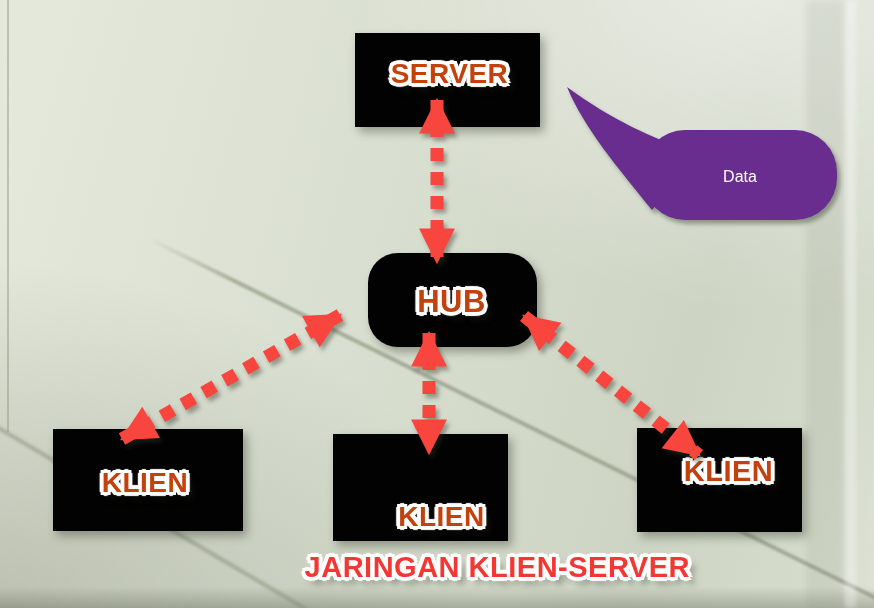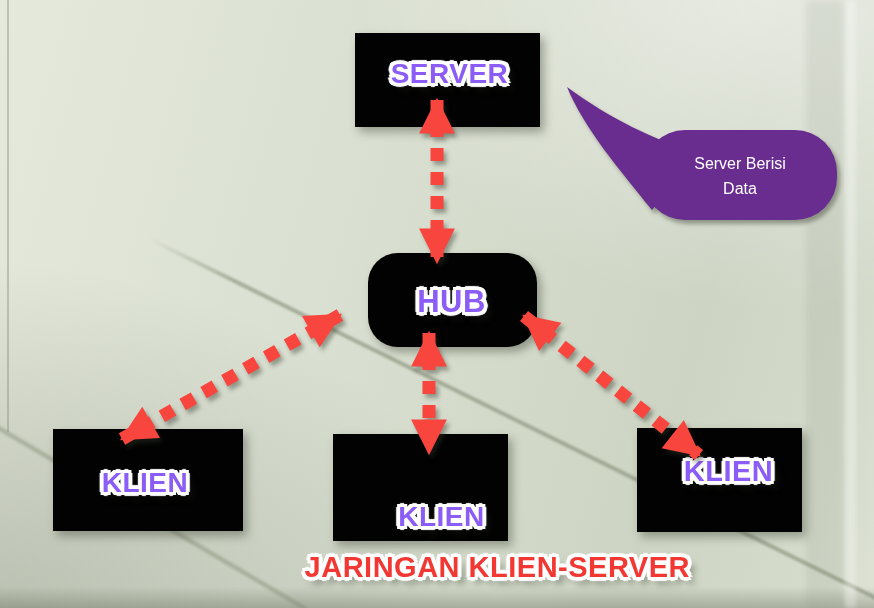--- a/index.html
+++ b/index.html
@@ -24,21 +24,21 @@
   .band-right-dark{position:absolute;left:806px;top:0;width:38px;height:608px;background:rgba(96,103,84,0.10);filter:blur(3px);}
   .band-right-light{position:absolute;left:845px;top:0;width:11px;height:608px;background:rgba(255,255,255,0.30);filter:blur(2px);}
 
   .node{
     position:absolute;background:#020202;
     display:flex;align-items:center;justify-content:center;
     box-shadow:4px 5px 9px rgba(48,54,40,0.40);
     z-index:2;
   }
   .node-label{
-    color:#8b5cf6;font-weight:bold;font-size:28px;letter-spacing:0.5px;
+    color:#c2410c;font-weight:bold;font-size:28px;letter-spacing:0.5px;
     text-shadow:
       -3px -3px 0 #fff, 0 -3px 0 #fff, 3px -3px 0 #fff,
       -3px  0   0 #fff, 3px  0   0 #fff,
       -3px  3px 0 #fff, 0  3px 0 #fff, 3px 3px 0 #fff,
       -4px 0 1px #fff, 4px 0 1px #fff, 0 -4px 1px #fff, 0 4px 1px #fff,
       6px 7px 7px rgba(42,48,34,0.45);
     white-space:nowrap;
   }
   .node-server{left:355px;top:33px;width:185px;height:94px;}
   .node-server .node-label{transform:translate(2px,-6px);}
@@ -112,19 +112,18 @@
     <line class="arrow-line" x1="429" y1="333" x2="429" y2="453" marker-start="url(#ah)" marker-end="url(#ah)"></line>
     <line class="arrow-line" x1="524" y1="316" x2="699" y2="455" marker-start="url(#ah)" marker-end="url(#ah)"></line>
 
     <g>
       <path class="callout-shape" d="M567,87 C612,120 652,138 698,154 L652,210 C618,168 584,128 567,87 Z"></path>
       <rect class="callout-shape" x="643" y="130" width="194" height="90" rx="42" ry="42"></rect>
     </g>
   </svg>
 
   <div class="callout-text">
-    <span>Server Berisi</span>
     <span>Data</span>
   </div>
 
   <div class="diagram-title">JARINGAN KLIEN-SERVER</div>
 
 </div>
 
 </body></html>

